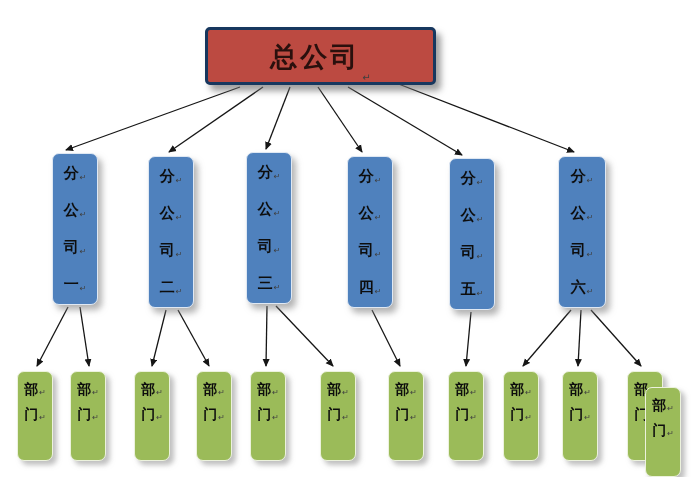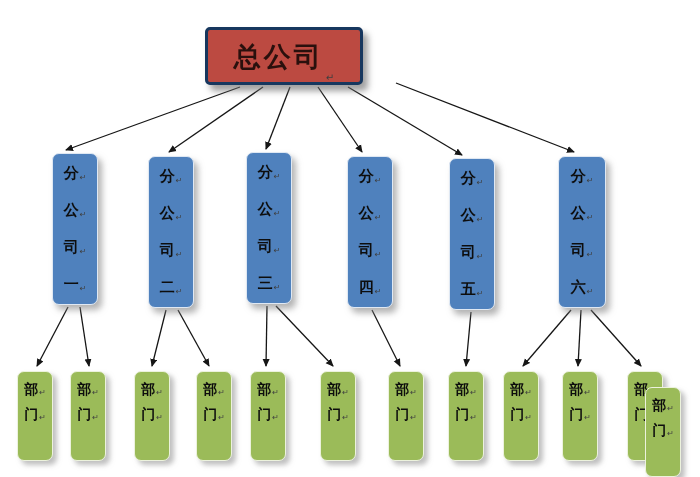--- a/index.html
+++ b/index.html
@@ -109,21 +109,21 @@
     <line class="edge" x1="178" y1="310" x2="209" y2="366" marker-end="url(#ah)"></line>
     <line class="edge" x1="267" y1="306" x2="266" y2="366" marker-end="url(#ah)"></line>
     <line class="edge" x1="276" y1="306" x2="333" y2="366" marker-end="url(#ah)"></line>
     <line class="edge" x1="372" y1="310" x2="400" y2="366" marker-end="url(#ah)"></line>
     <line class="edge" x1="471" y1="312" x2="466" y2="366" marker-end="url(#ah)"></line>
     <line class="edge" x1="571" y1="310" x2="523" y2="366" marker-end="url(#ah)"></line>
     <line class="edge" x1="581" y1="310" x2="578" y2="366" marker-end="url(#ah)"></line>
     <line class="edge" x1="591" y1="310" x2="641" y2="366" marker-end="url(#ah)"></line>
   </svg>
 
-  <div class="node root" style="left:205px; top:27px; width:158px; height:58px;">
+  <div class="node root" style="left:205px; top:27px; width:231px; height:58px;">
     <span class="label">总公司</span>
     <span class="vmark">↵</span>
   </div>
 
   <div class="node branch" style="left:52px;  top:153px; width:46px; height:152px;">
     <div class="vtext">
         <span class="vline">
           <span class="vchar">分</span>
           <span class="vmark">↵</span>
         </span>

